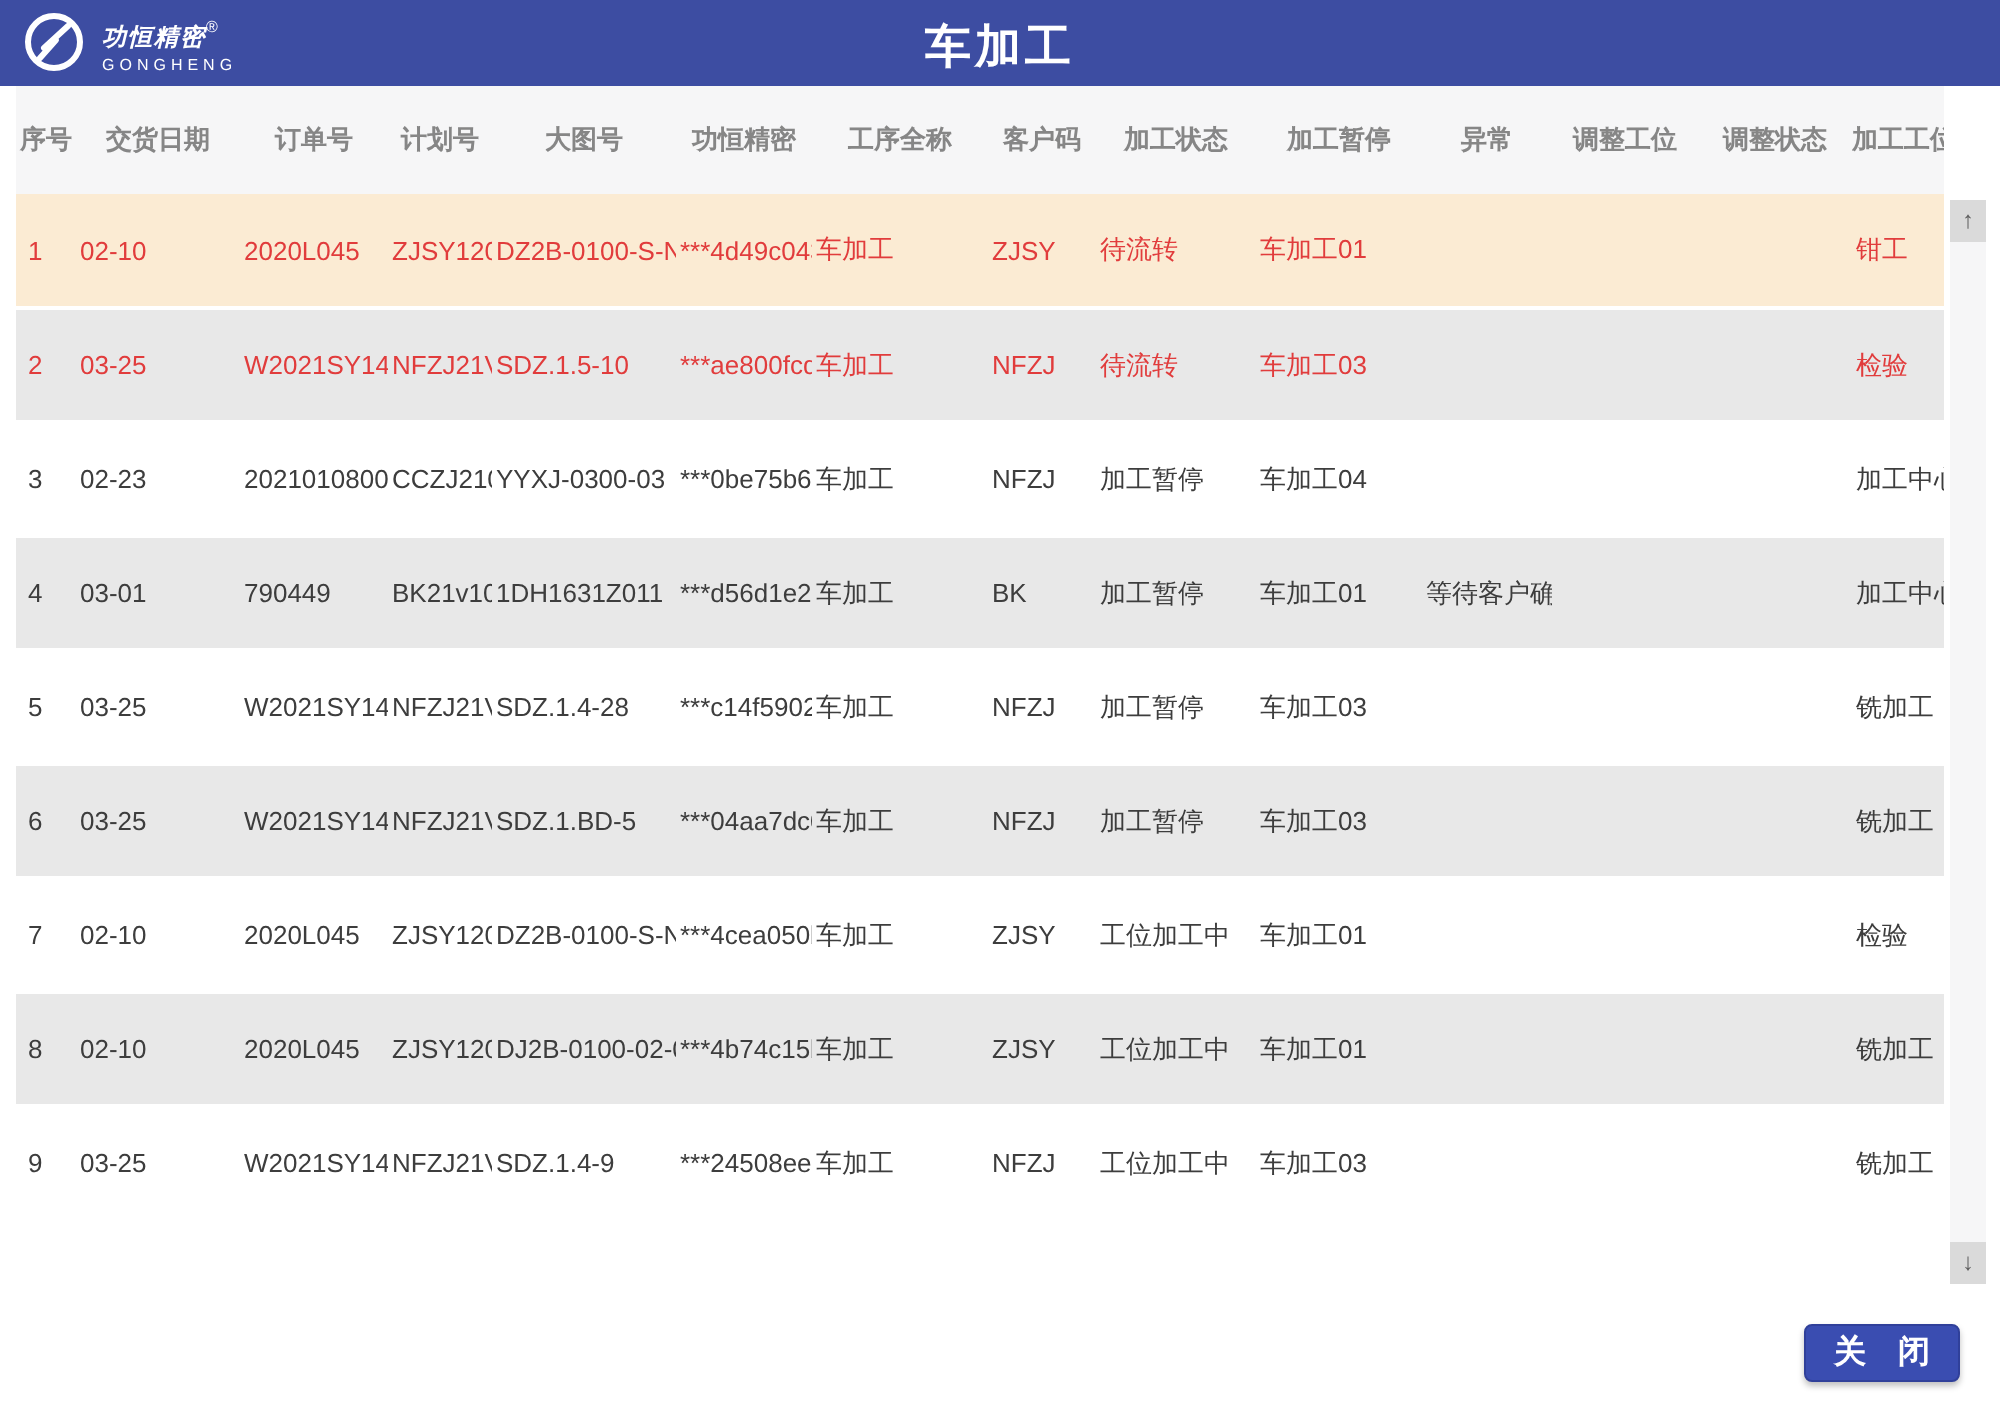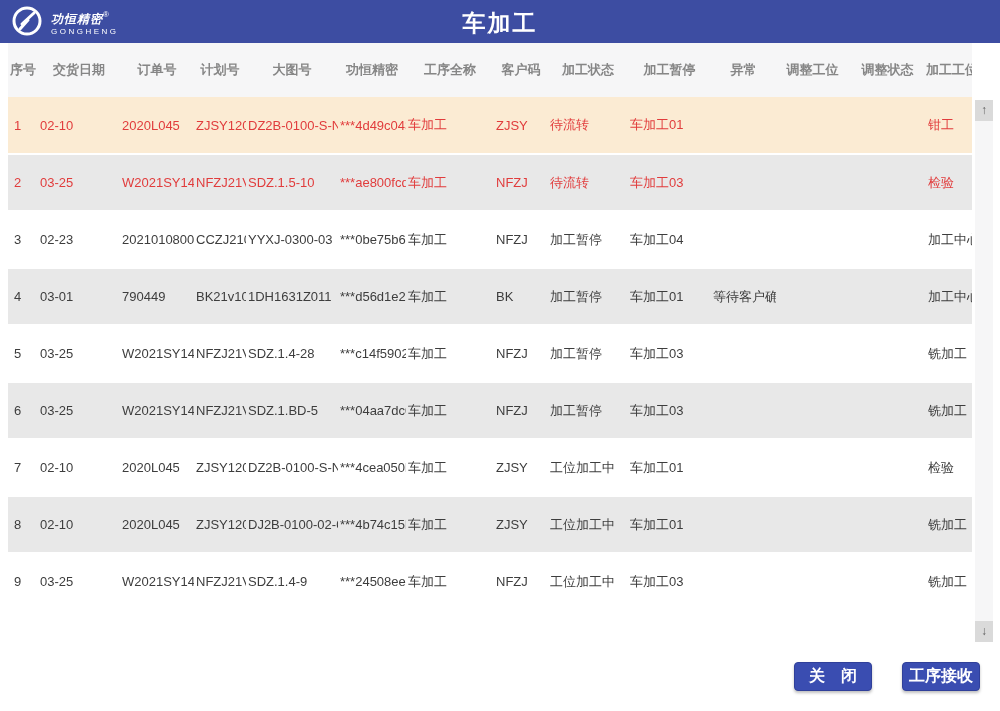--- a/index.html
+++ b/index.html
@@ -289,14 +289,13 @@
   </table>
 </div>
 
 <div class="scrollbar">
   <div class="sb-btn sb-up">↑</div>
   <div class="sb-btn sb-down">↓</div>
 </div>
 
 <footer class="footer-actions">
   <button>关　闭</button>
-  <button>工序接收</button>
 </footer>
 
 </body></html>

